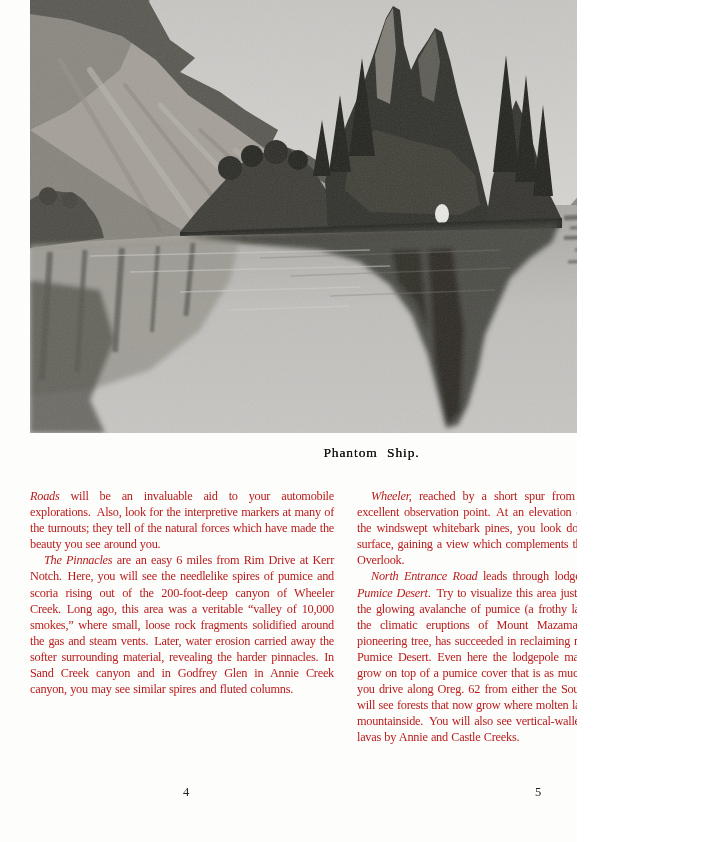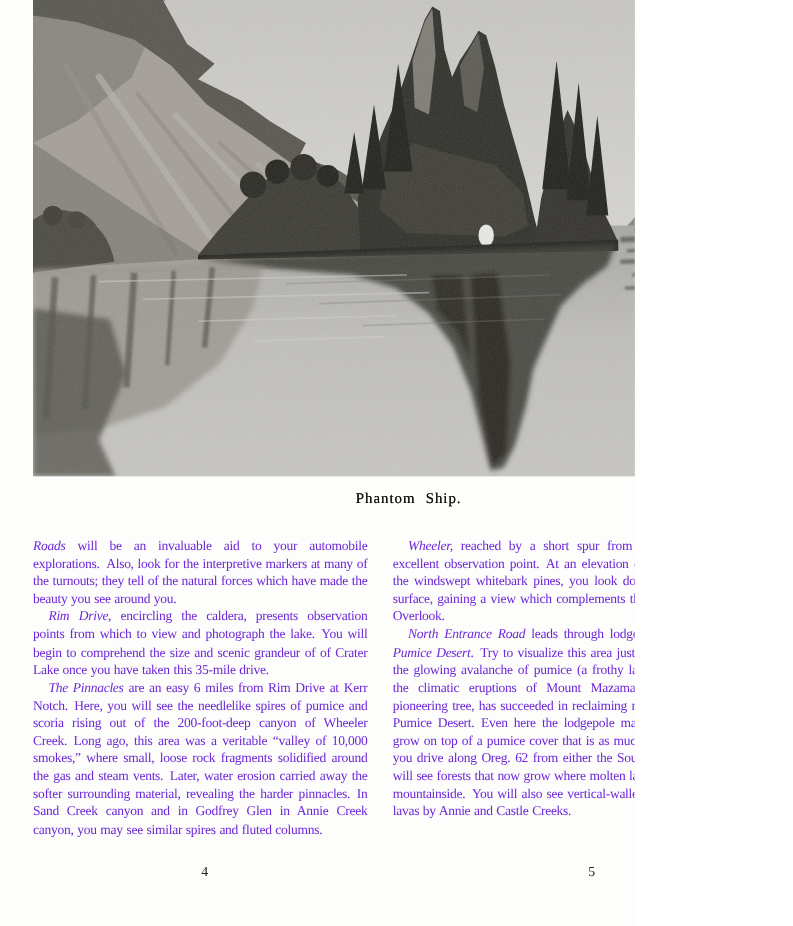--- a/index.html
+++ b/index.html
@@ -24,21 +24,21 @@
     text-shadow:0 0 0.4px #161512;
   }
   .col{position:absolute;top:488px;}
   .col-left{left:30px;width:304px;}
   .col-right{left:357px;width:348px;}
   .col p{
     margin:0;
     font-size:12.3px;line-height:16.1px;
     letter-spacing:-0.25px;word-spacing:0.5px;
     text-align:justify;
-    color:#6d28d9;
+    color:#b91c1c;
   }
   .col p.indent{text-indent:14px;}
   .col i{font-style:italic;}
   .folio{
     position:absolute;top:785px;
     font-size:12.5px;color:#232220;
   }
   .folio-left{left:176px;width:20px;text-align:center;}
   .folio-right{left:528px;width:20px;text-align:center;}
 </style>
@@ -166,21 +166,20 @@
       </g>
 
       <rect x="0" y="0" width="683" height="433" filter="url(#grain)"></rect>
     </svg>
   </div>
 
   <div class="caption">Phantom Ship.</div>
 
   <div class="col col-left">
       <p><i>Roads</i><span> will be an invaluable aid to your automobile explorations. Also, look for the interpretive markers at many of the turnouts; they tell of the natural forces which have made the beauty you see around you.</span></p>
-      <p class="indent"><i>Rim Drive,</i><span> encircling the caldera, presents observation points from which to view and photograph the lake. You will begin to comprehend the size and scenic grandeur of of Crater Lake once you have taken this 35-mile drive.</span></p>
       <p class="indent"><i>The Pinnacles</i><span> are an easy 6 miles from Rim Drive at Kerr Notch. Here, you will see the needlelike spires of pumice and scoria rising out of the 200-foot-deep canyon of Wheeler Creek. Long ago, this area was a veritable “valley of 10,000 smokes,” where small, loose rock fragments solidified around the gas and steam vents. Later, water erosion carried away the softer surrounding material, revealing the harder pinnacles. In Sand Creek canyon and in Godfrey Glen in Annie Creek canyon, you may see similar spires and fluted columns.</span></p>
     </div>
 
   <div class="col col-right">
       <p class="indent"><i>Wheeler,</i><span> reached by a short spur from Rim Drive, provides an excellent observation point. At an elevation of over 8,600 feet, among the windswept whitebark pines, you look down 1,600 feet to the lake surface, gaining a view which complements that from Sinnott Memorial Overlook.</span></p>
       <p class="indent"><i>North Entrance Road</i><span> leads through lodgepole pine forests and the </span><i>Pumice Desert</i><span>. Try to visualize this area just after it was devastated by the glowing avalanche of pumice (a frothy lava) that covered it during the climatic eruptions of Mount Mazama. The lodgepole pine, a pioneering tree, has succeeded in reclaiming most of the area except the Pumice Desert. Even here the lodgepole may eventually win out and grow on top of a pumice cover that is as much as 200 feet thick. When you drive along Oreg. 62 from either the South or West Entrances, you will see forests that now grow where molten lavas once poured down the mountainside. You will also see vertical-walled canyons cut through the lavas by Annie and Castle Creeks.</span></p>
     </div>
 
   <div class="folio folio-left">4</div>
   <div class="folio folio-right">5</div>

